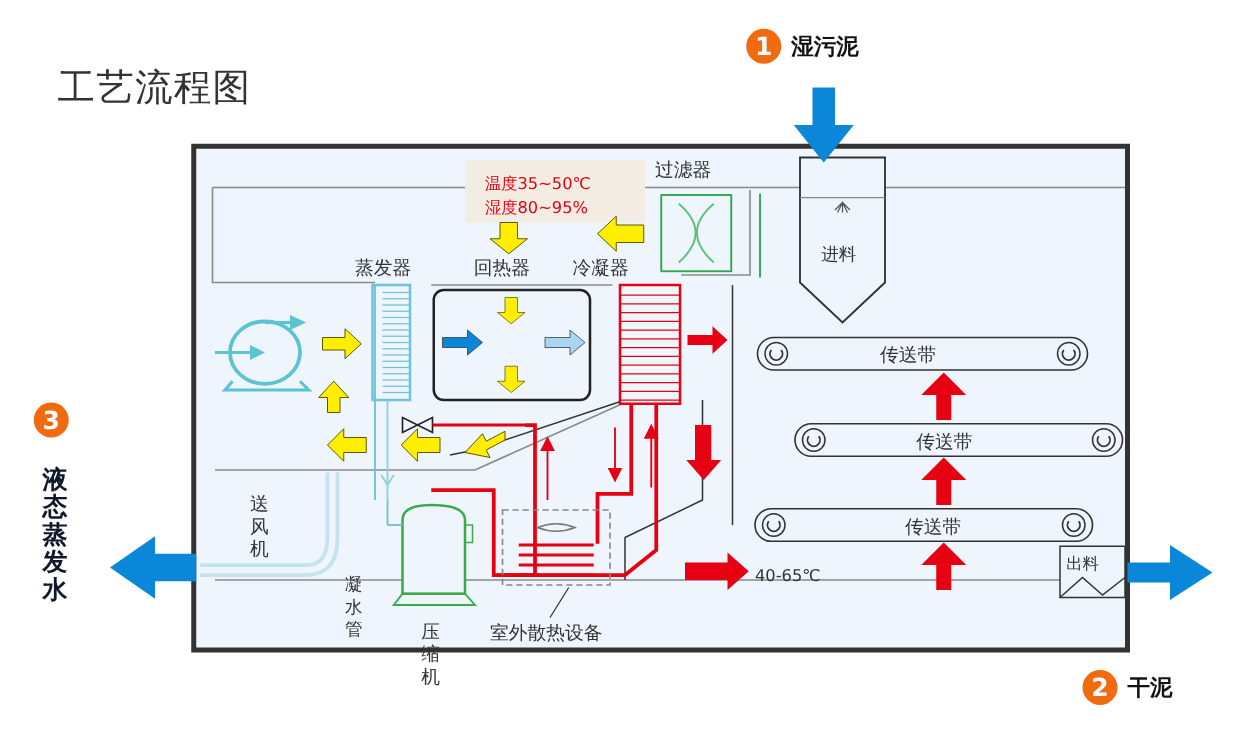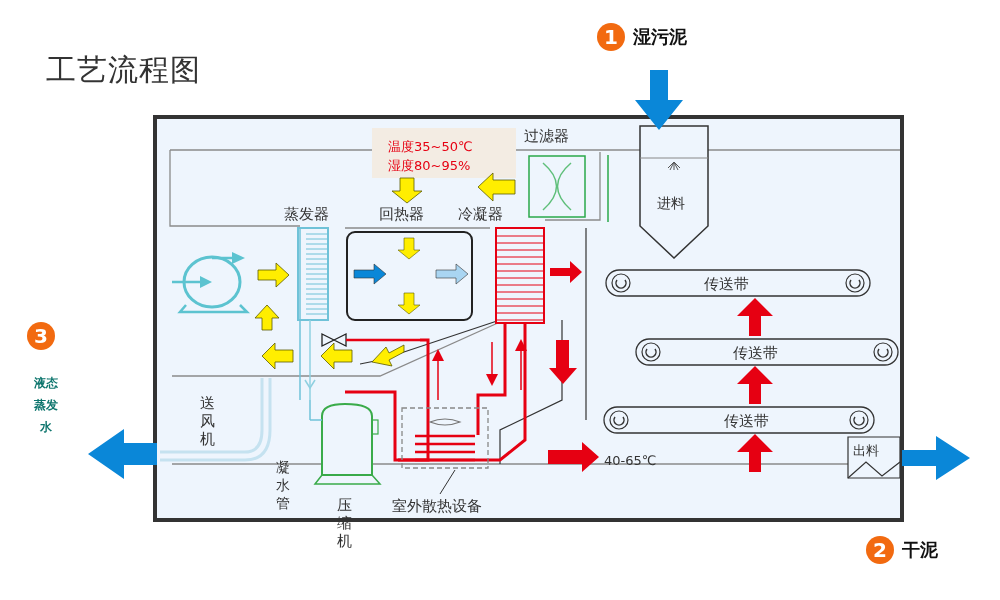--- a/index.html
+++ b/index.html
@@ -3,22 +3,22 @@
 <meta charset="utf-8">
 <style>
   html, body { margin:0; padding:0; }
   body { width:1000px; height:600px; background:#ffffff; position:relative; overflow:hidden;
          font-family:"DejaVu Sans","Liberation Sans",sans-serif; }
   .title { position:absolute; left:46px; top:22px; font-size:30px; font-weight:normal; color:#333333; letter-spacing:1px;margin-top:28px; }
   .step { position:absolute; display:flex; align-items:center; }
   .badge { width:28px; height:28px; border-radius:50%; background:#f26a10; color:#fff; font-weight:bold;
            font-size:20px; display:flex; align-items:center; justify-content:center; }
   .step-label { font-size:18px; font-weight:bold; color:#111; margin-left:8px;text-align:right; }
-  .vlabel { position:absolute; left:34px; top:372px; width:24px; font-size:12px; font-weight:bold; color:#0f766e;
-            line-height:22px; text-align:center; word-break:break-all; }
+  .vlabel { position:absolute; left:34px; top:372px; width:24px; font-size:20px; font-weight:bold; color:#0f172a;
+            line-height:22px; word-break:break-all; }
   svg.main { position:absolute; left:0; top:0; }
   .svgtext { font-family:"DejaVu Sans","Liberation Sans",sans-serif; }
 </style>
 </head>
 <body>
 
 <div class="title">工艺流程图</div>
 
 <div class="step" style="left:597px; top:23px;">
   <div class="badge">1</div>

